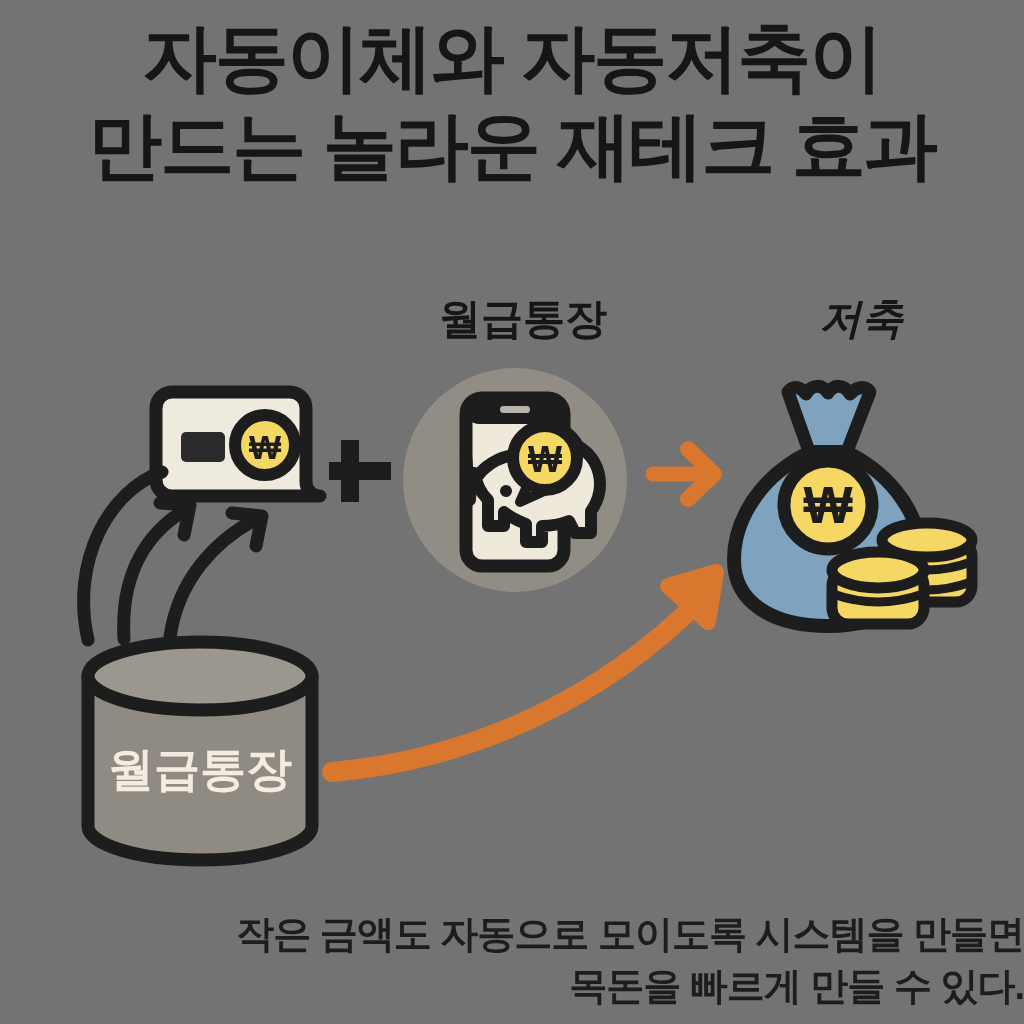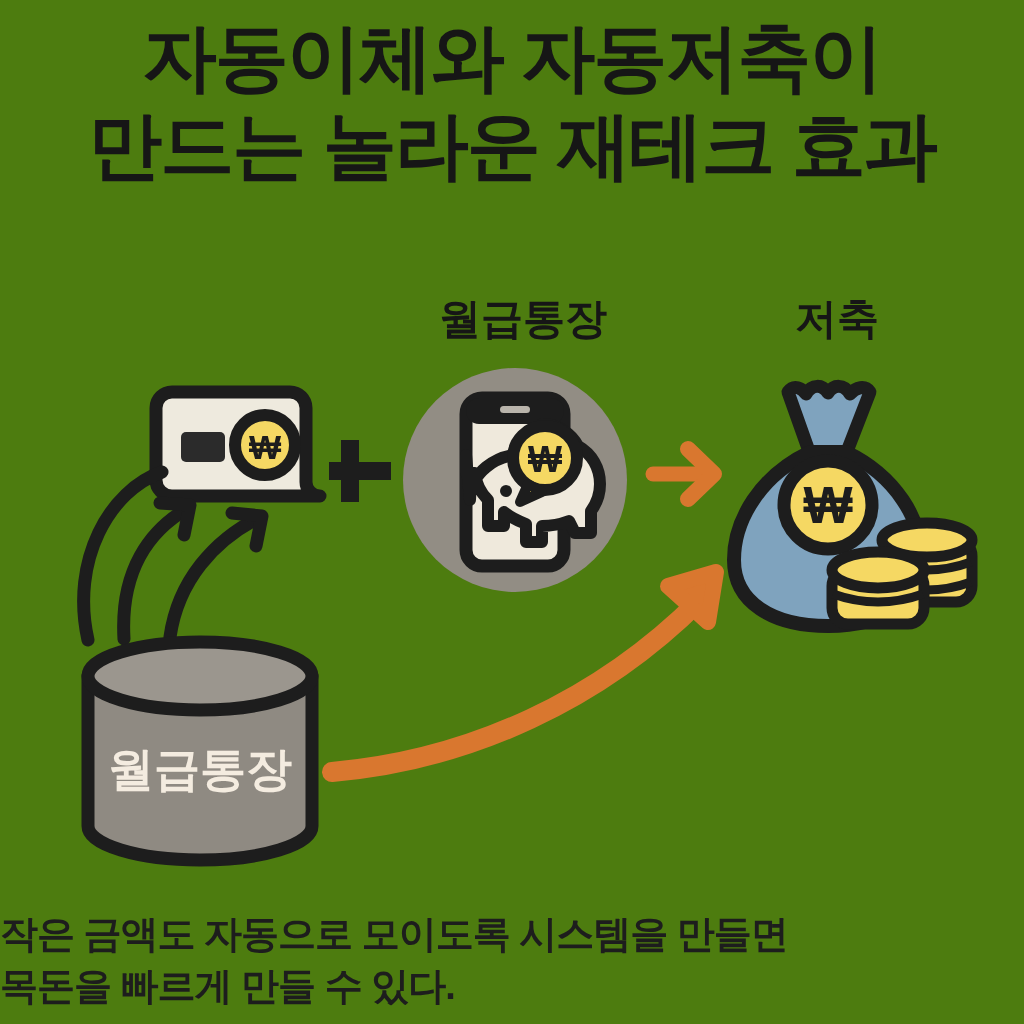--- a/index.html
+++ b/index.html
@@ -5,21 +5,21 @@
 <style>
   html, body {
     margin: 0;
     padding: 0;
     background: #f7efdf;
   }
   #poster {
     position: relative;
     width: 1024px;
     height: 1024px;
-    background: #4d7c0f;
+    background: #737373;
     overflow: hidden;
     font-family: "Liberation Sans", "DejaVu Sans", sans-serif;
   }
 
   
   .title-block {
     position: absolute;
     top: 14px;
     left: 0;
     width: 1024px;
@@ -40,29 +40,29 @@
     position: absolute;
     color: #161616;
     font-weight: bold;
     font-size: 42px;
     line-height: 48px;
     white-space: nowrap;
     text-align: center;
   }
   #label-transfer { left: 118px; top: 295px; width: 250px; }
   #label-autosave { left: 398px; top: 295px; width: 250px; }
-  #label-savings  { left: 712px; top: 295px; width: 250px; }
+  #label-savings  { left: 736px; top: 295px; width: 250px; font-style: italic; }
 
   
   .caption-block {
     position: absolute;
     left: 0;
     top: 908px;
     width: 1024px;
-    text-align: left;
+    text-align: right;
   }
   .caption-line {
     display: block;
     color: #1d1d1d;
     font-weight: bold;
     font-size: 38px;
     line-height: 52px;
     letter-spacing: -1px;
     white-space: nowrap;
   }

